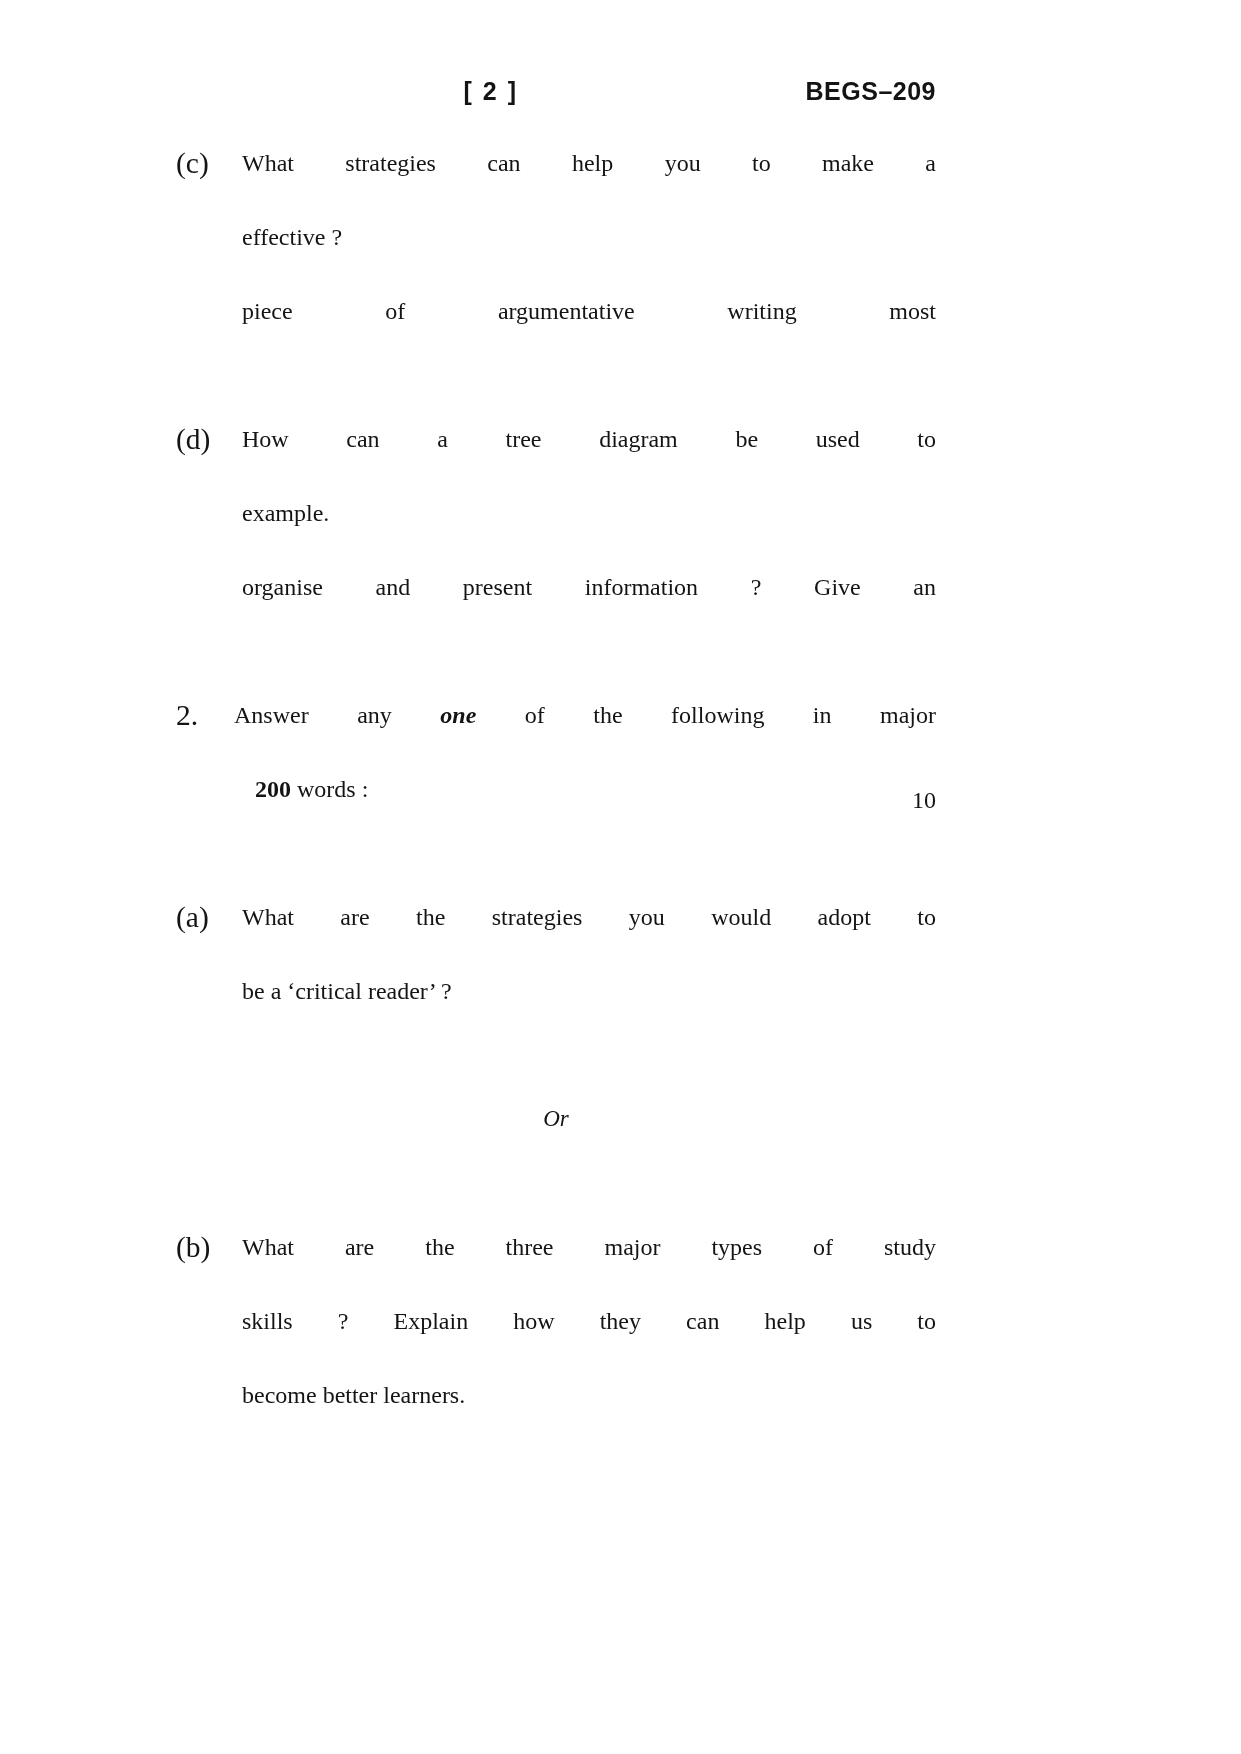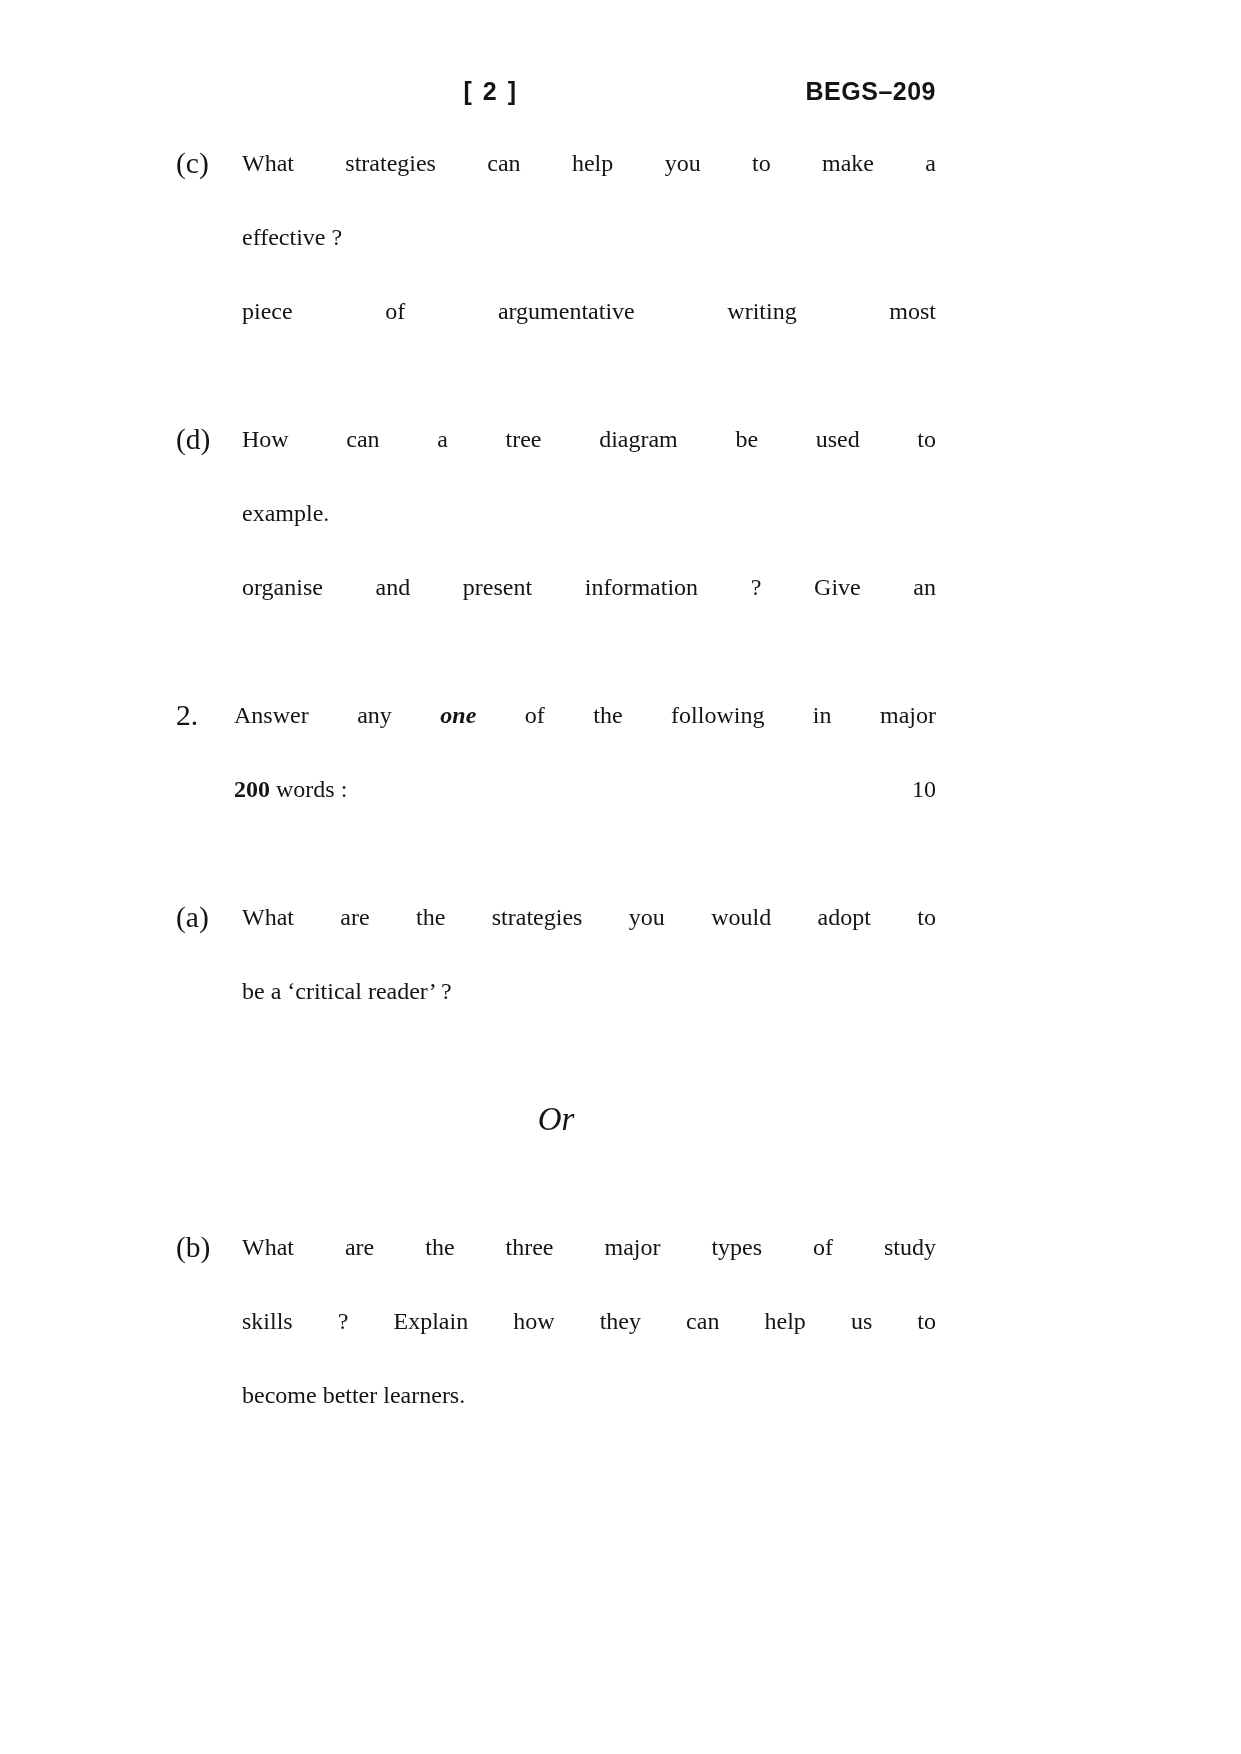--- a/index.html
+++ b/index.html
@@ -62,33 +62,33 @@
     font-size: 24px;
     line-height: 74px;
     position: relative;
     white-space: normal;
   }
   .just {
     text-align: justify;
     text-align-last: justify;
     -moz-text-align-last: justify;
   }
-  .b  { font-weight: 700; }
+  .b  { font-weight: 700; margin-left: 21px; }
   .i  { }
   .bi { font-weight: 700; font-style: italic; }
   .marks {
     position: absolute;
     right: 0;
-    top: 0;
+    top: 11px;
   }
   .or-divider {
     margin-top: 54px;
     text-align: center;
     font-style: italic;
-    font-size: 33px;
+    font-size: 23px;
     line-height: 74px;
   }
 </style>
 </head>
 <body>
 
 <div class="page">
   <div class="content">
 
     <div class="header">

